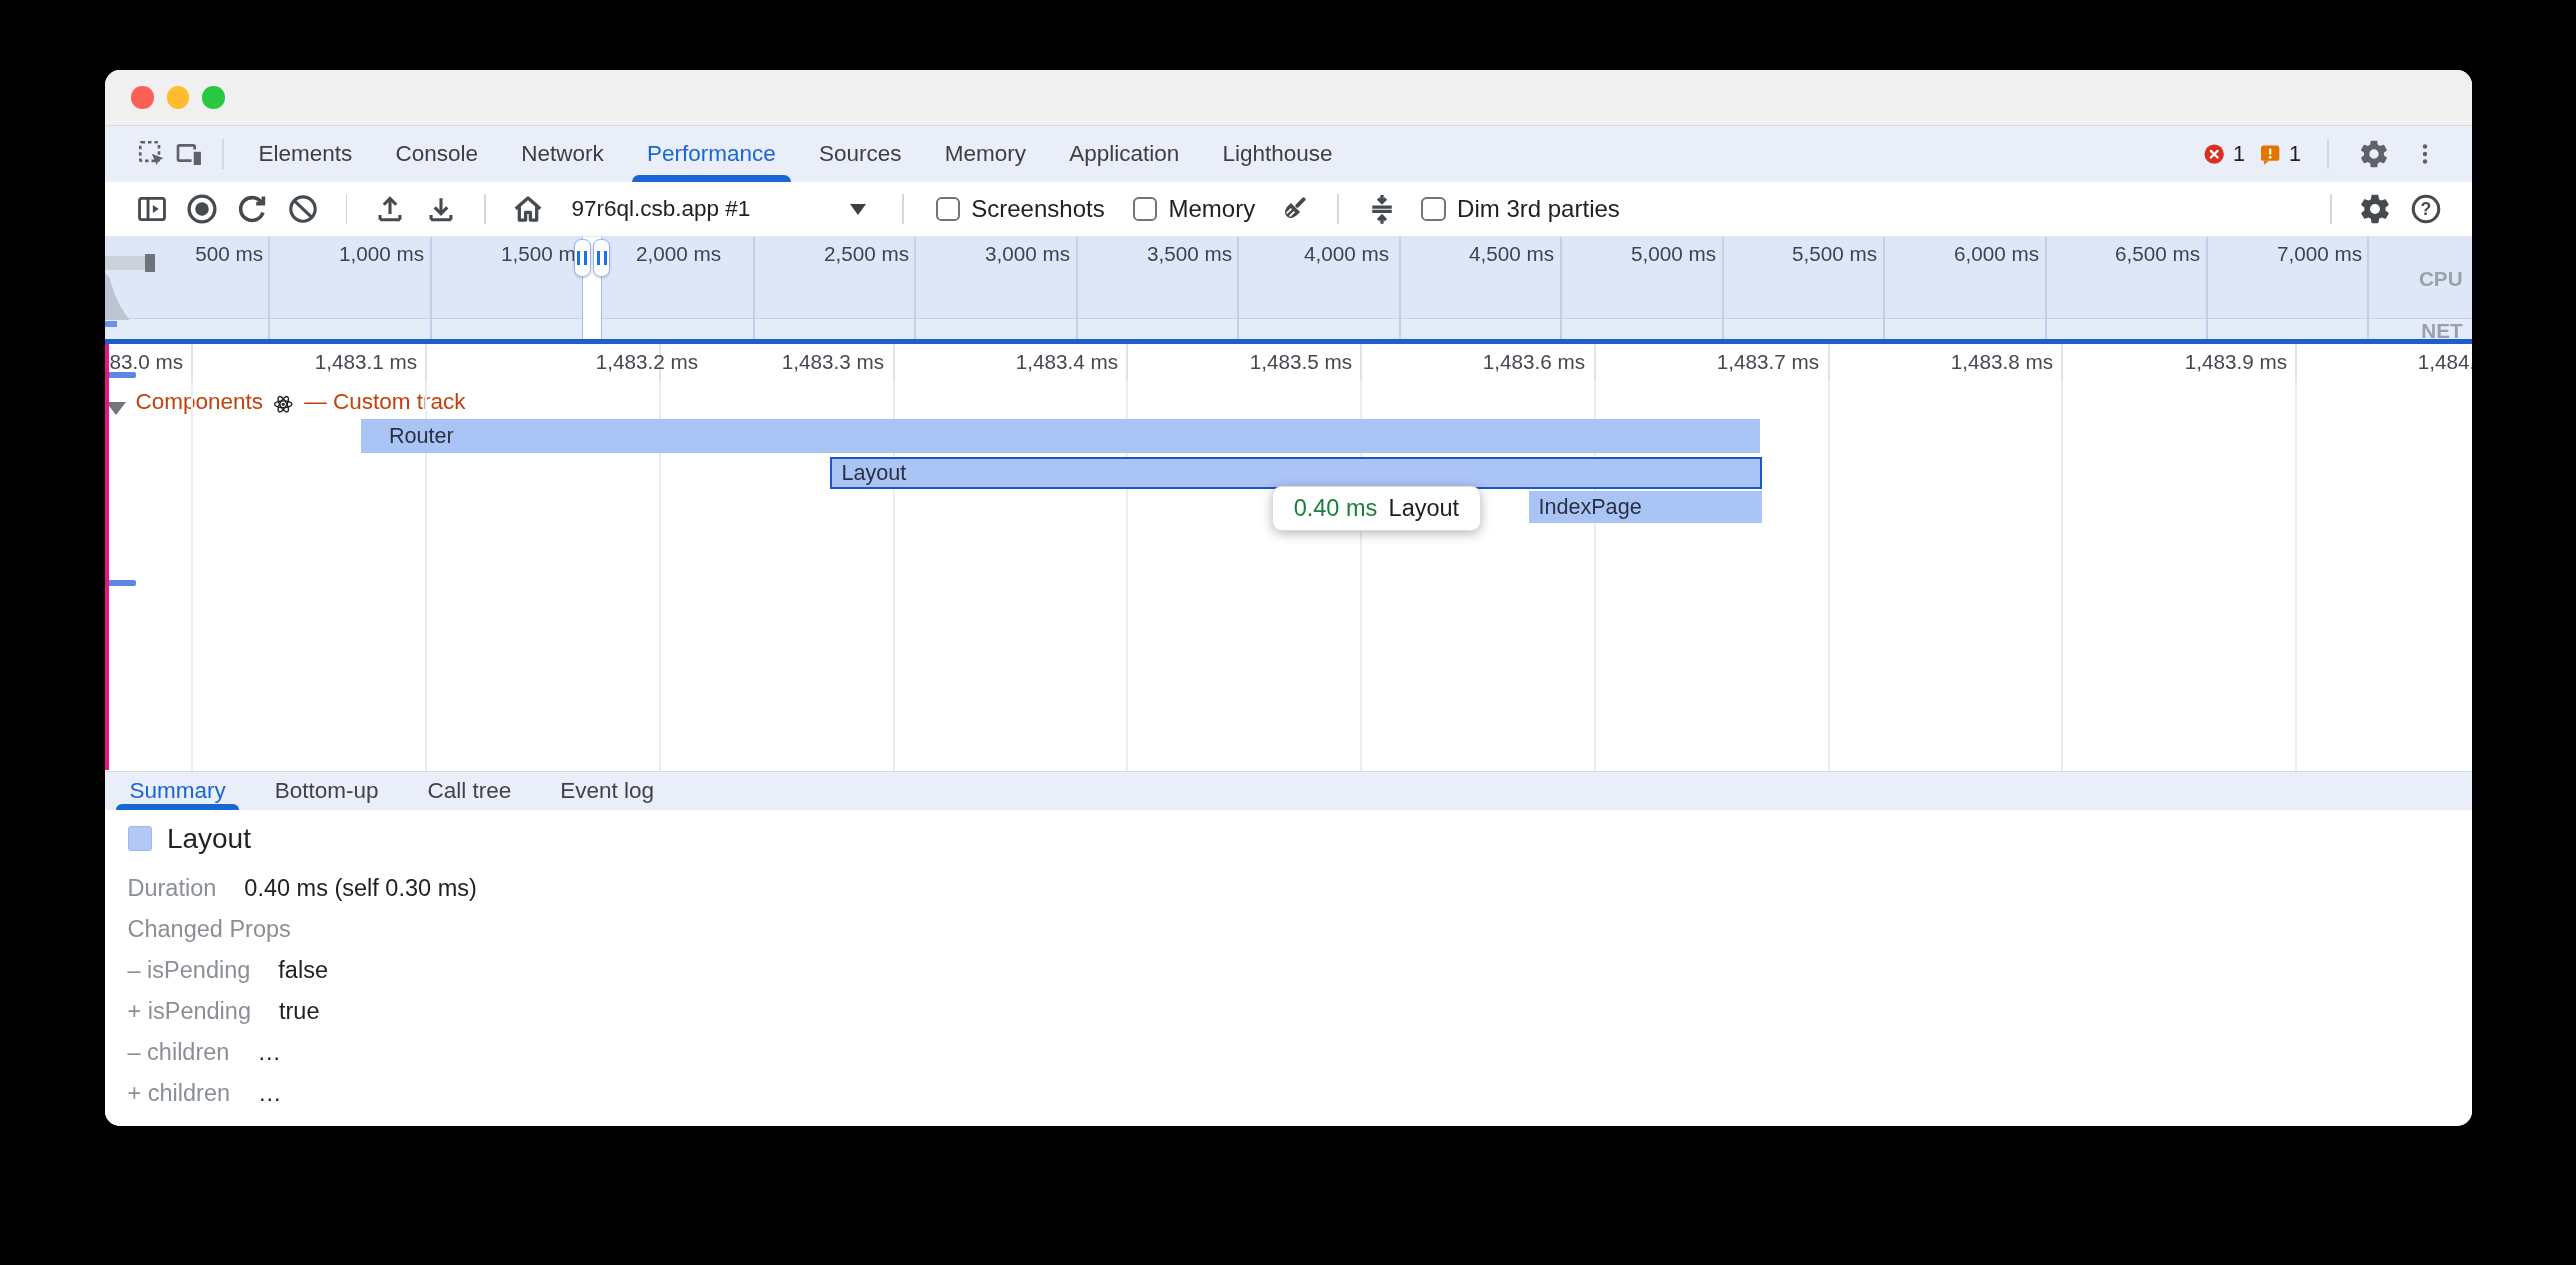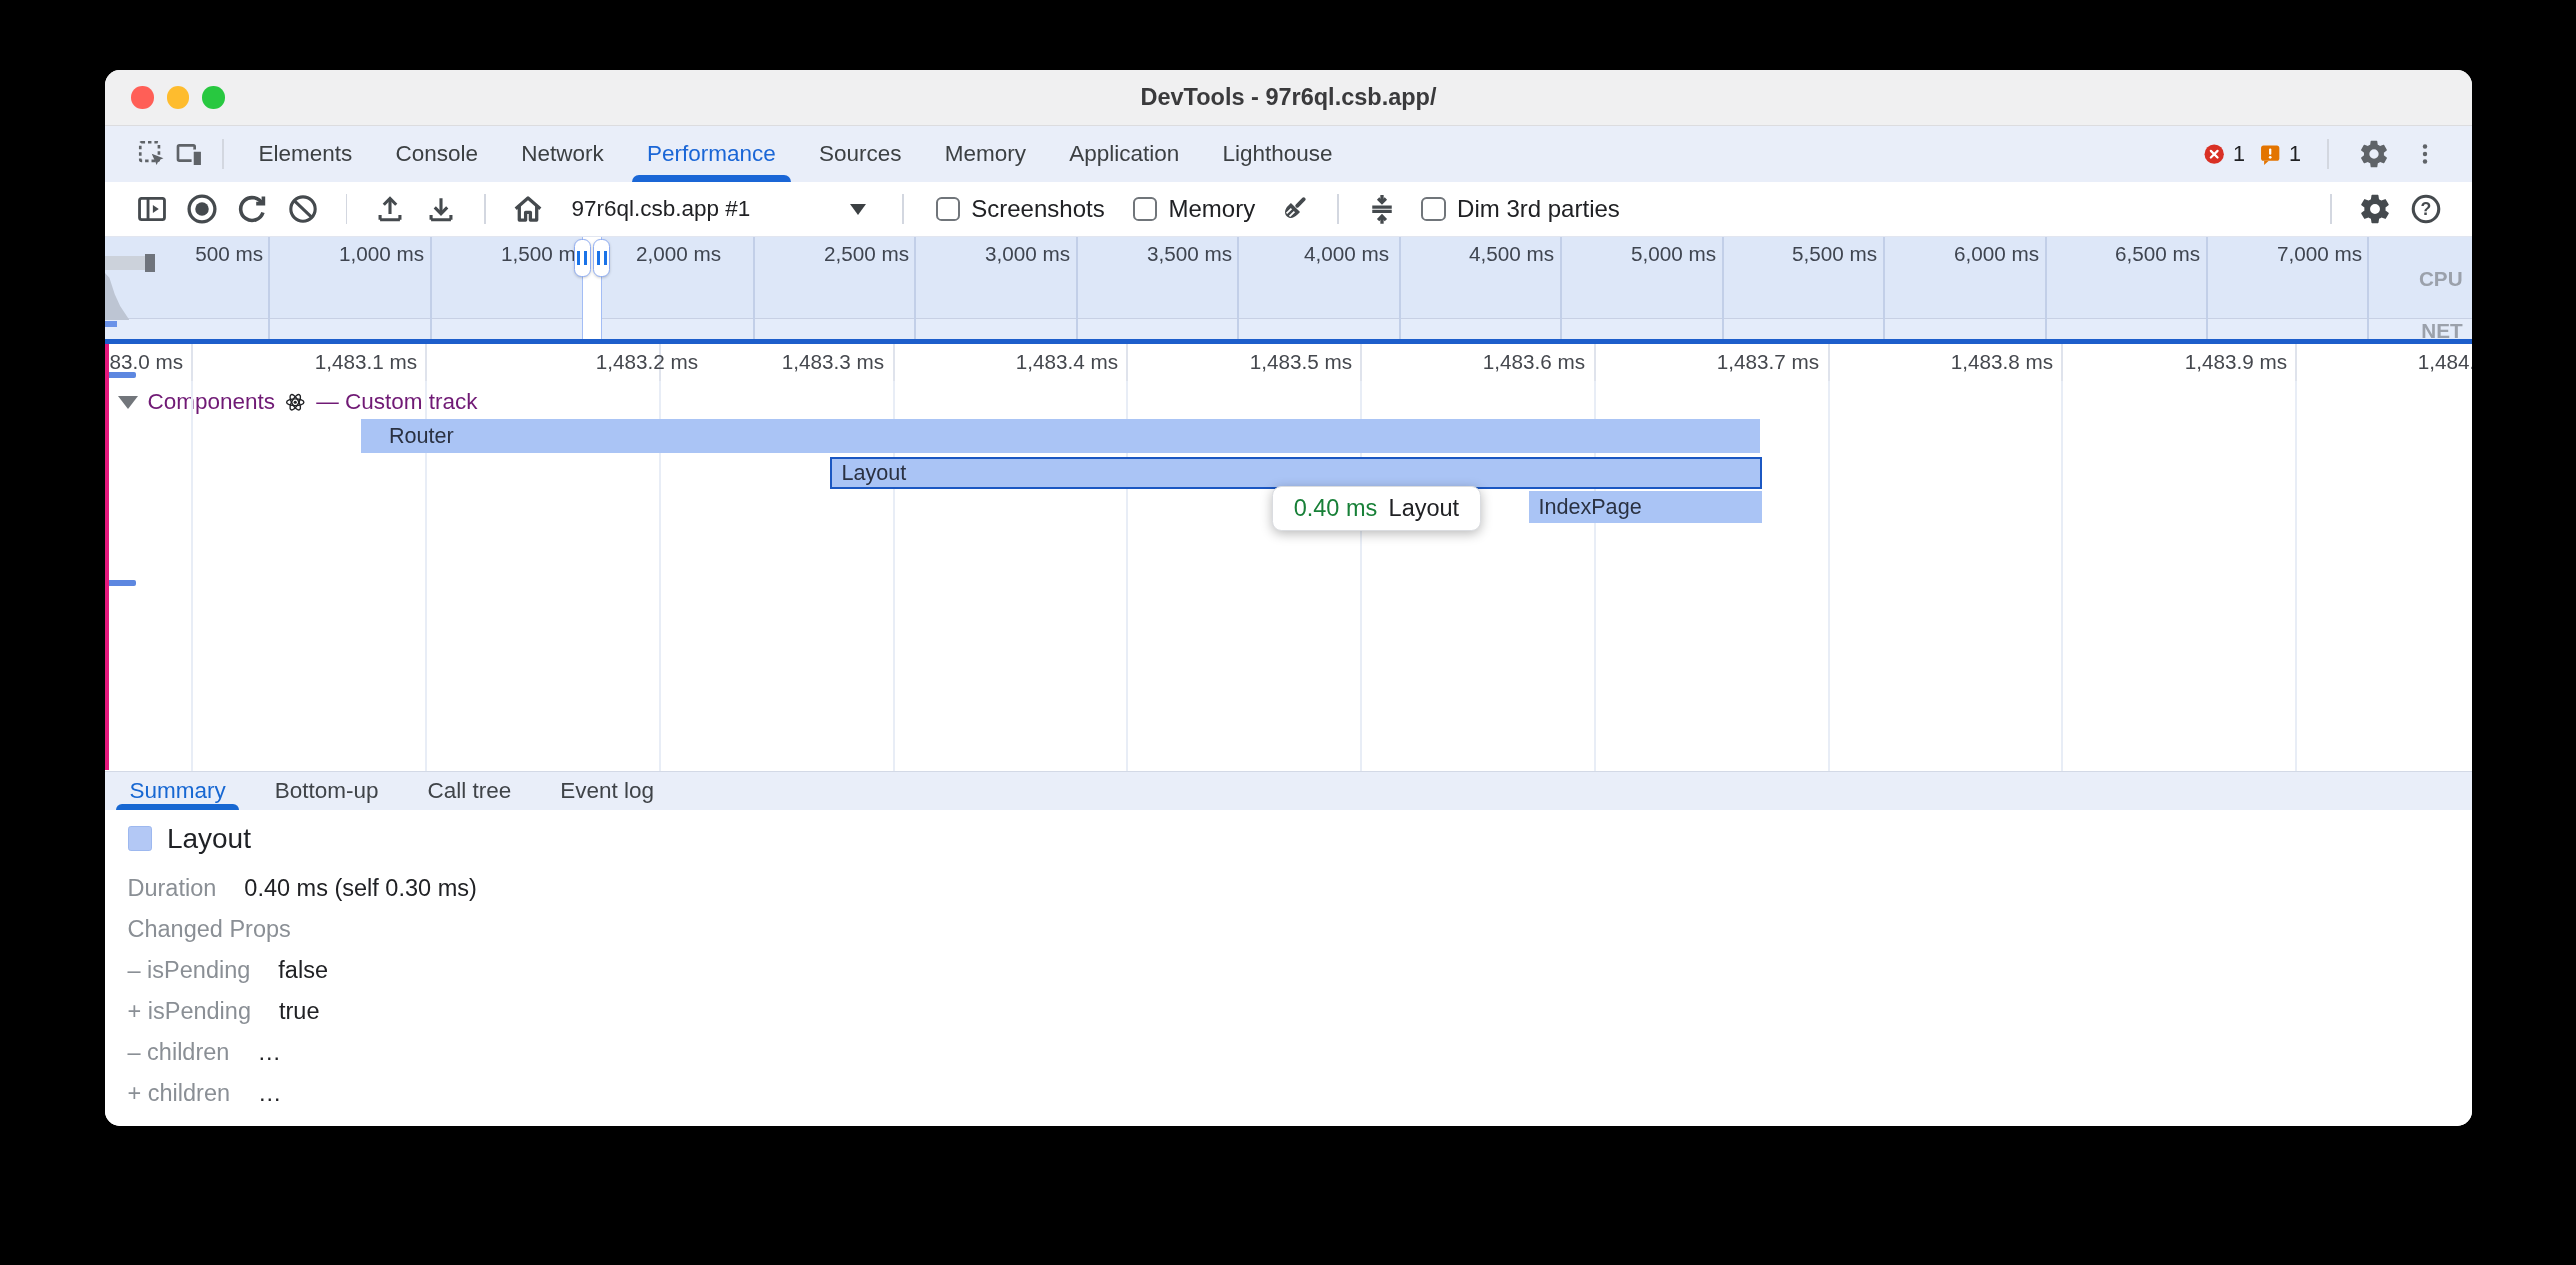--- a/index.html
+++ b/index.html
@@ -59,21 +59,21 @@
   .mm-handle i { display:block; width:2.8px; height:14px; background:#1a73e8; }
 
   .blue-divider { height:4.7px; flex:0 0 4.7px; background:#1d5ecb; }
 
   
   .ruler { height:37px; flex:0 0 37px; position:relative; background:#fff; overflow:hidden; }
   .ruler .grid { position:absolute; top:0; bottom:0; width:1.9px; background:#dfe3ec; }
   .ruler .rlabel { position:absolute; top:6.6px; transform:translateX(-100%); font-size:20.7px; color:#45484e; white-space:nowrap; }
   .flame { height:390px; flex:0 0 390px; position:relative; background:#fff; overflow:hidden; }
   .flame .grid { position:absolute; top:0; bottom:0; width:1.9px; background:#e8edf6; }
-  .track-header { position:absolute; left:13px; top:8.4px; display:flex; align-items:center; gap:9.4px; font-size:22.5px; color:#701a75; }
+  .track-header { position:absolute; left:1px; top:8.4px; display:flex; align-items:flex-end; gap:9.4px; font-size:22.5px; color:#c2410c; }
   .disc { width:0; height:0; border-left:10.3px solid transparent; border-right:10.3px solid transparent; border-top:13px solid #72767b; }
   .bar { position:absolute; background:#aac4f5; font-size:21.6px; color:#2a3142; display:flex; align-items:center;
          padding-left:9.4px; white-space:nowrap; overflow:hidden; }
   .bar.selected { border:2.8px solid #1b57c2; }
   .tooltip { position:absolute; left:1167px; top:105px; background:#fff; border:0.9px solid #dadce0; border-radius:9.4px;
              box-shadow:0 2.8px 11.3px rgba(0,0,0,.28); padding:8.4px 20.7px; font-size:23.5px; display:flex; gap:11.3px; z-index:40; }
   .tooltip .dur { color:#188038; }
   .tooltip .nm { color:#202124; }
 
   .pink-line { position:absolute; left:0; top:274px; width:3.8px; height:426px; background:#e5197d; z-index:50; }
@@ -101,21 +101,20 @@
 
 <div class="stage">
   <div class="window">
 
     <div class="titlebar">
       <div class="lights">
         <div class="light" style="background:#ff5f57"></div>
         <div class="light" style="background:#febc2e"></div>
         <div class="light" style="background:#28c840"></div>
       </div>
-      <div class="title">DevTools - 97r6ql.csb.app/</div>
     </div>
 
     <div class="tabbar">
       <div class="icon-btn">
         <svg width="32" height="32" viewBox="0 0 24 24">
             <rect x="3.2" y="3.2" width="14" height="14" rx="1" fill="none" stroke="#5f6368" stroke-width="2" stroke-dasharray="2.6 2.2"></rect>
             <path d="M11.8 11.8l8.8 3.3-3.6 1.5-1.5 3.6z" fill="#5f6368"></path>
           </svg>
       </div>
       <div class="icon-btn">

